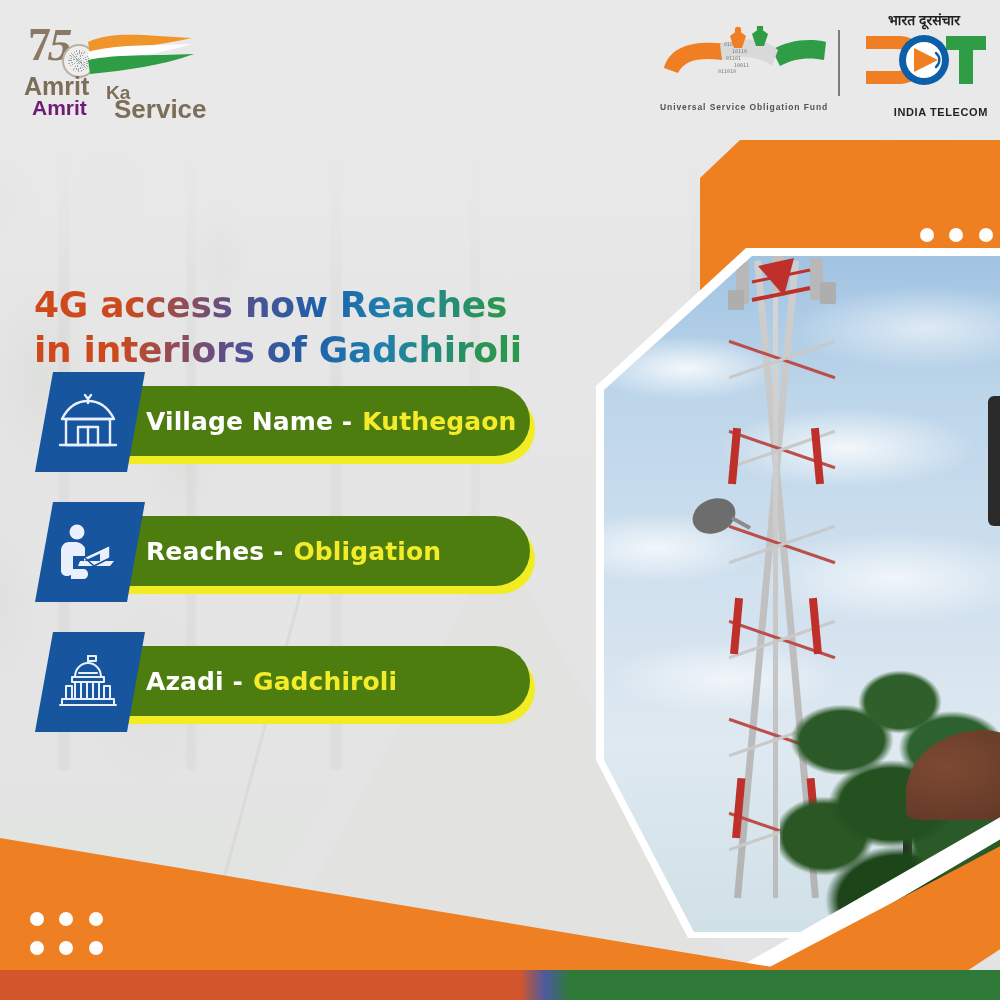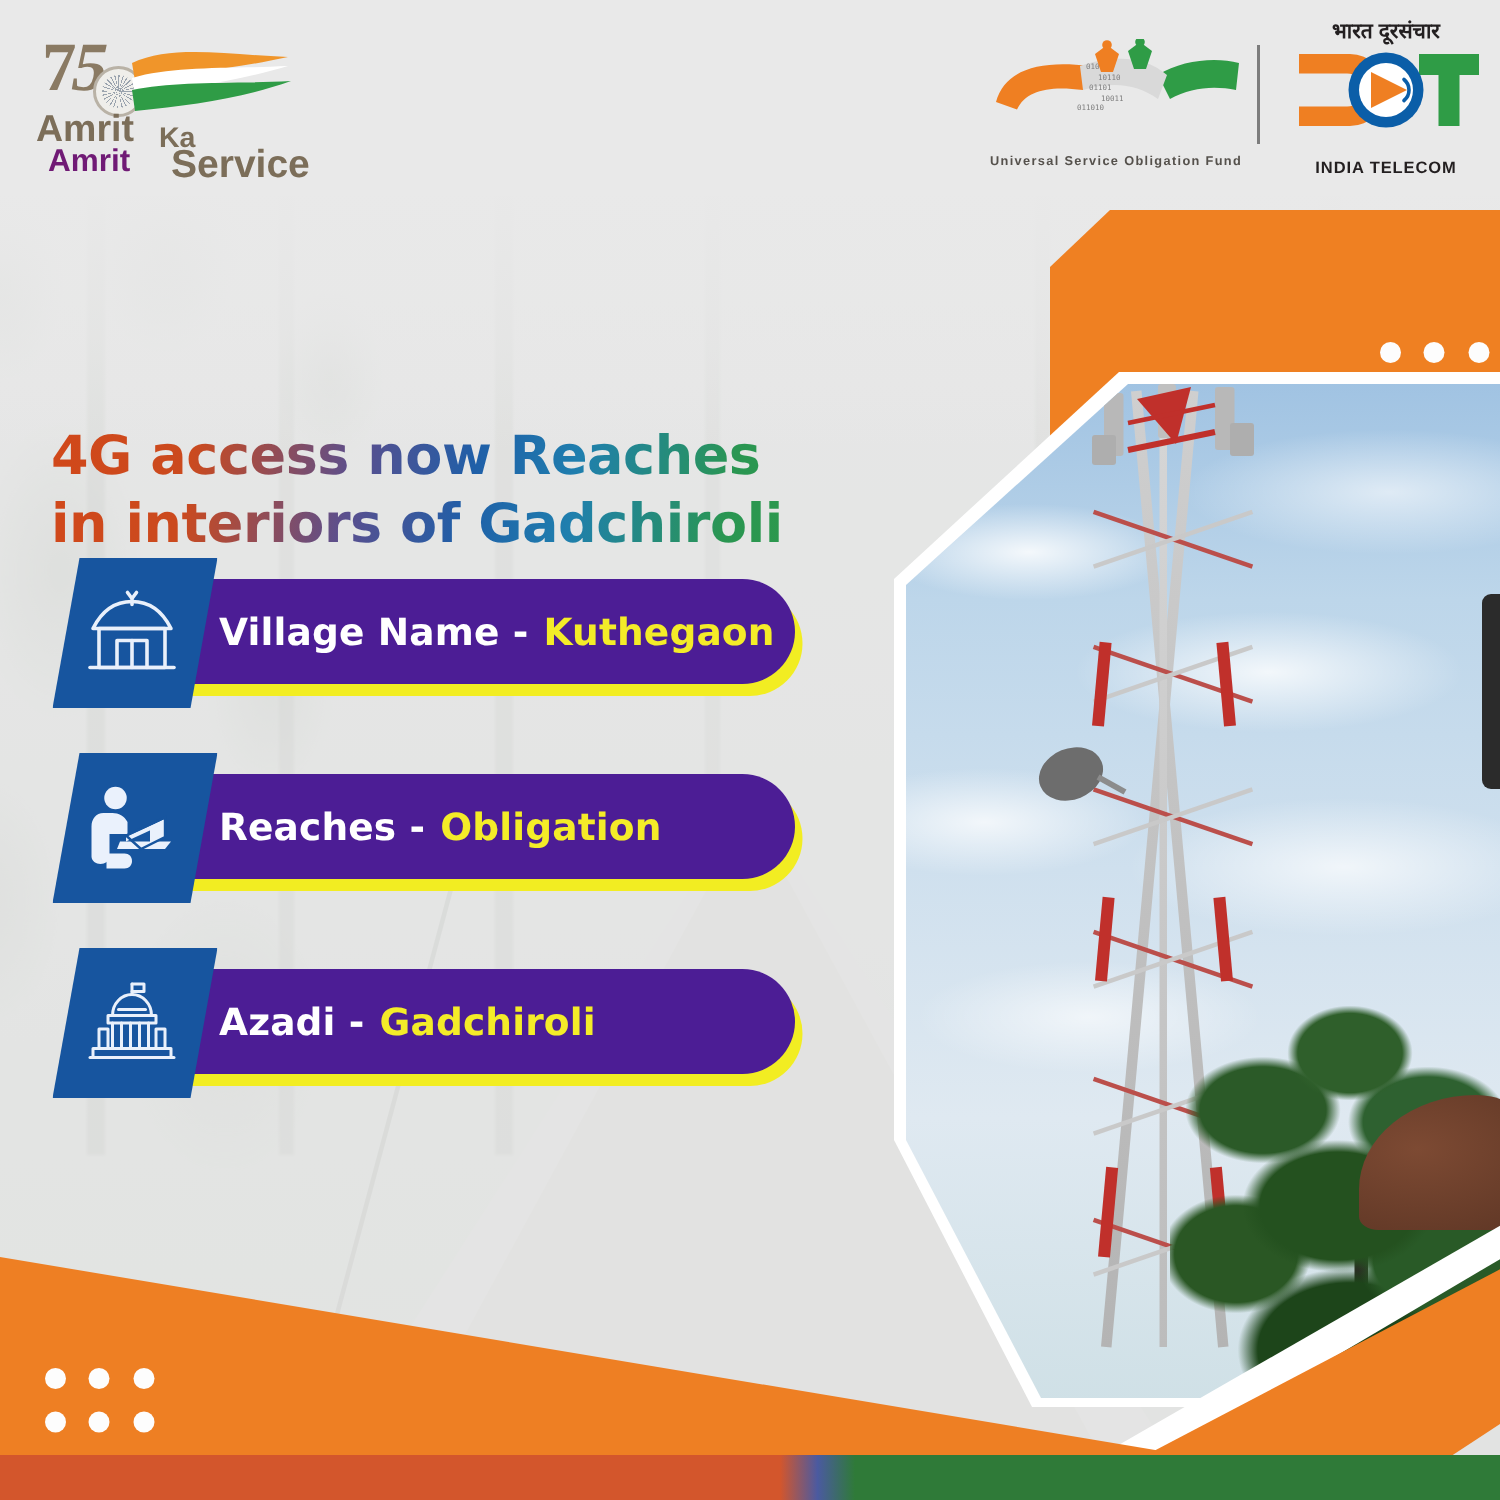--- a/index.html
+++ b/index.html
@@ -146,21 +146,21 @@
   .sep-line{position:absolute;left:838px;top:30px;width:2px;height:66px;background:#7d7d7d;}
 
   .dot{position:absolute;left:860px;top:10px;width:128px;height:108px;}
   .dot .hindi{
     position:absolute;left:0;top:0;width:128px;text-align:center;
     font-size:14px;font-weight:700;color:#231f20;
     font-family:"Liberation Sans", sans-serif;
   }
   .dot .mark{position:absolute;left:0;top:20px;width:128px;height:60px;}
   .dot .cap{
-    position:absolute;left:0;bottom:0;width:128px;text-align:center;
+    position:absolute;left:0;bottom:0;width:128px;text-align:right;
     font-size:11px;font-weight:700;color:#231f20;letter-spacing:.6px;
   }
 
   
   .orange-top{
     position:absolute;left:700px;top:140px;width:320px;height:310px;
     background:#ef8022;
     clip-path:polygon(40px 0, 320px 0, 320px 300px, 42px 300px, 0 212px, 0 38px);
     z-index:12;
   }
@@ -254,21 +254,21 @@
   
   .rows{position:absolute;left:0;top:372px;width:600px;z-index:22;}
   .row{position:relative;height:130px;}
   .bar-wrap{position:absolute;left:110px;top:14px;width:425px;height:70px;}
   .bar-accent{
     position:absolute;left:0;top:8px;width:425px;height:70px;
     background:#f2ed22;border-radius:0 35px 35px 0;
   }
   .bar{
     position:absolute;left:0;top:0;width:420px;height:70px;
-    background:#4c1d95;border-radius:0 35px 35px 0;
+    background:#4d7c0f;border-radius:0 35px 35px 0;
     display:flex;align-items:center;
   }
   .bar-text{
     margin-left:36px;
     font-family:"DejaVu Sans", sans-serif;
     font-weight:700;font-size:25px;color:#ffffff;white-space:nowrap;
     letter-spacing:.1px;
   }
   .bar-text .value{color:#f4ec28;margin-left:10px;}
   .icon-tab{

